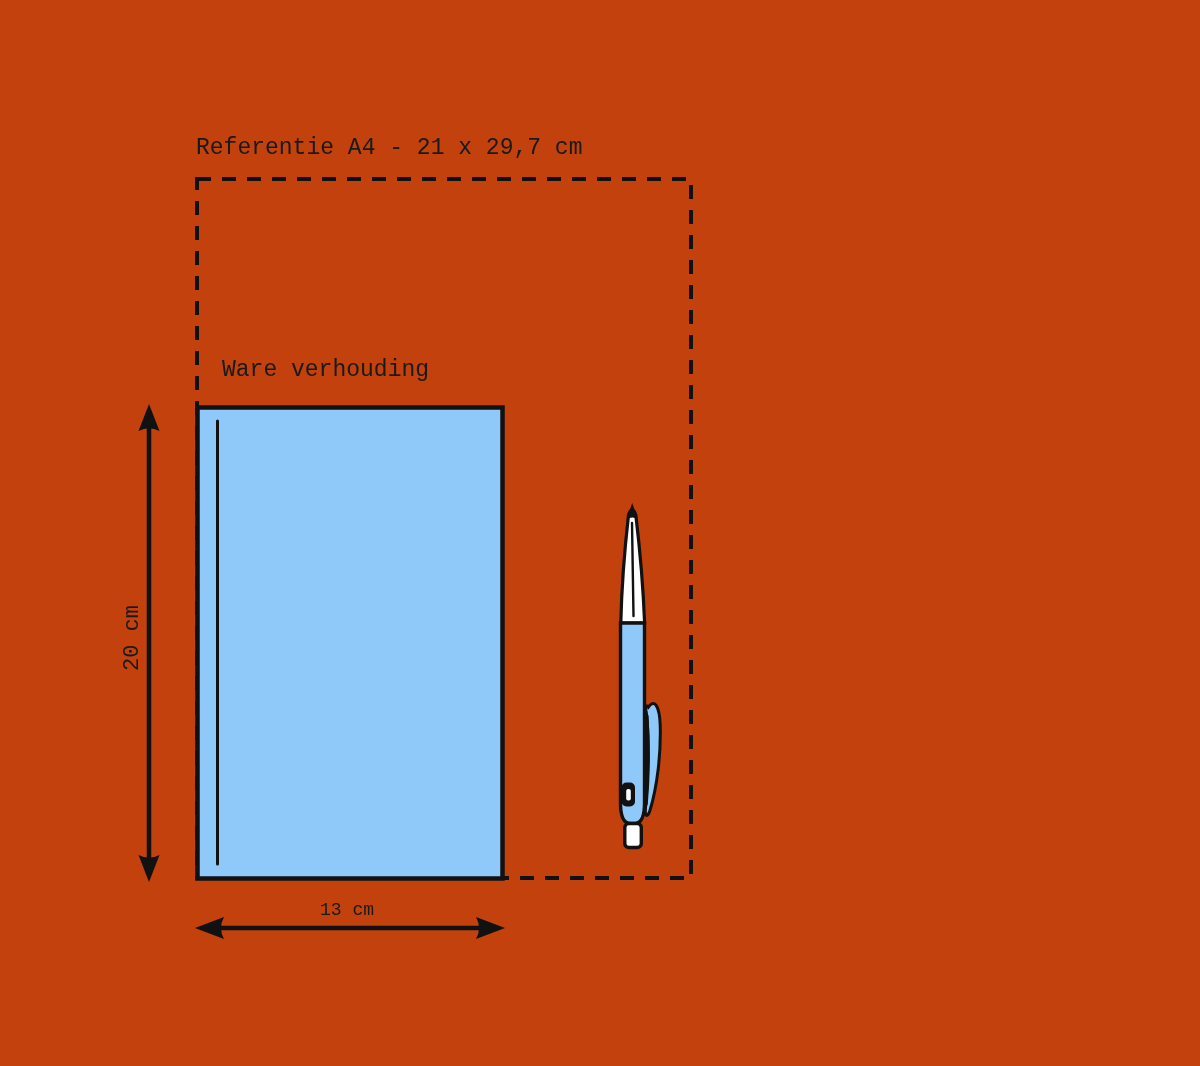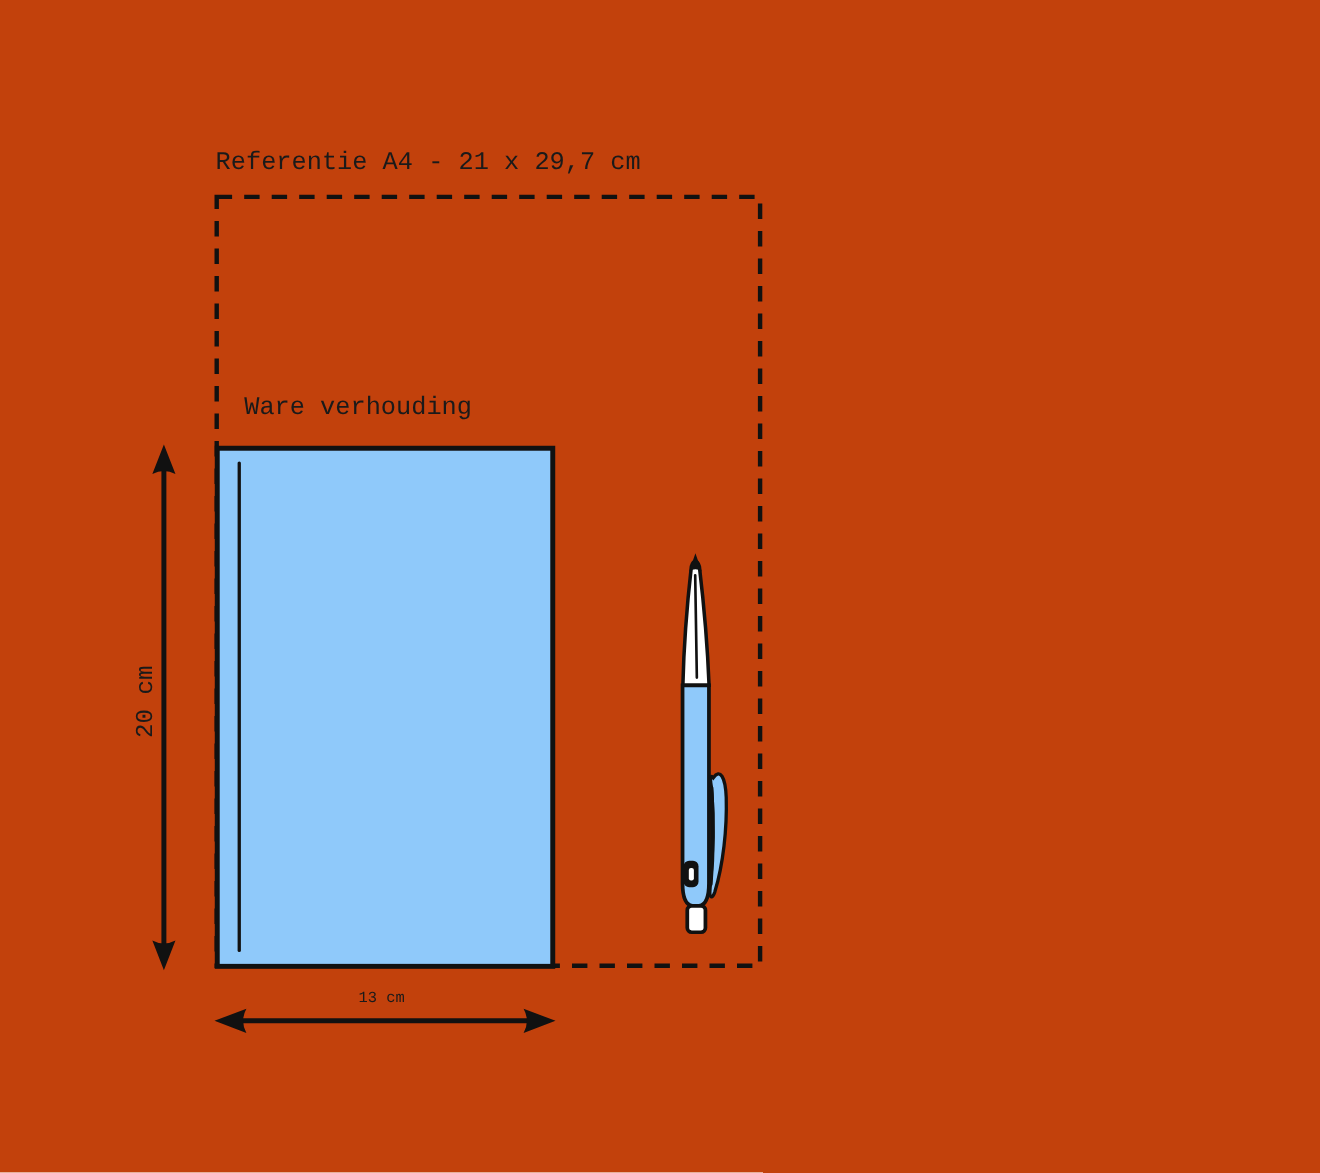--- a/index.html
+++ b/index.html
@@ -13,21 +13,21 @@
   }
   .label{
     position:absolute;
     font-size:23px;
     line-height:1.1;
     white-space:nowrap;
     color:#1a1a1a;
   }
   #ref-title{left:196px;top:136px;}
   #ware-label{left:222px;top:358px;}
-  #width-label{left:347px;top:901px;transform:translateX(-50%);font-size:14px;}
+  #width-label{left:347px;top:901px;transform:translateX(-50%);font-size:18px;}
   #height-label{
     left:133px;top:638px;
     transform:translate(-50%,-50%) rotate(-90deg);
     font-size:22px;
   }
   svg{position:absolute;left:0;top:0;}
 </style>
 </head>
 <body>
 

